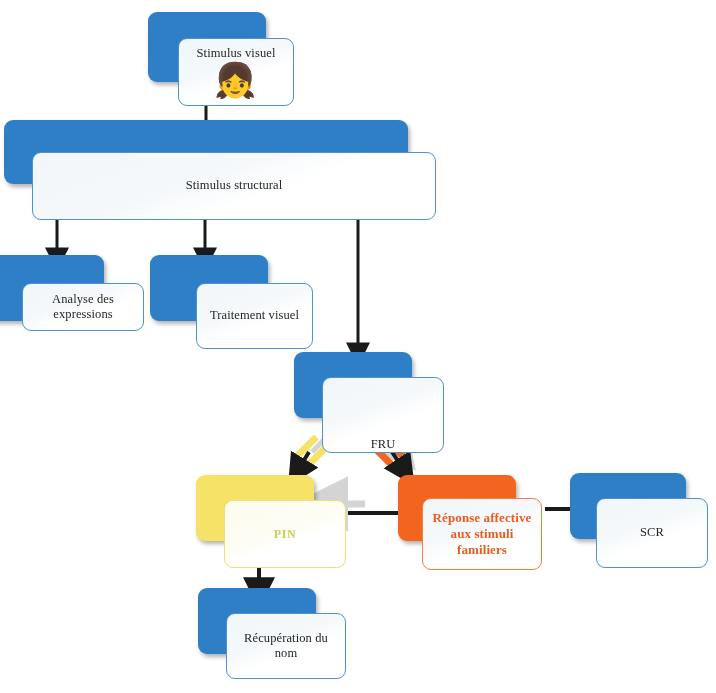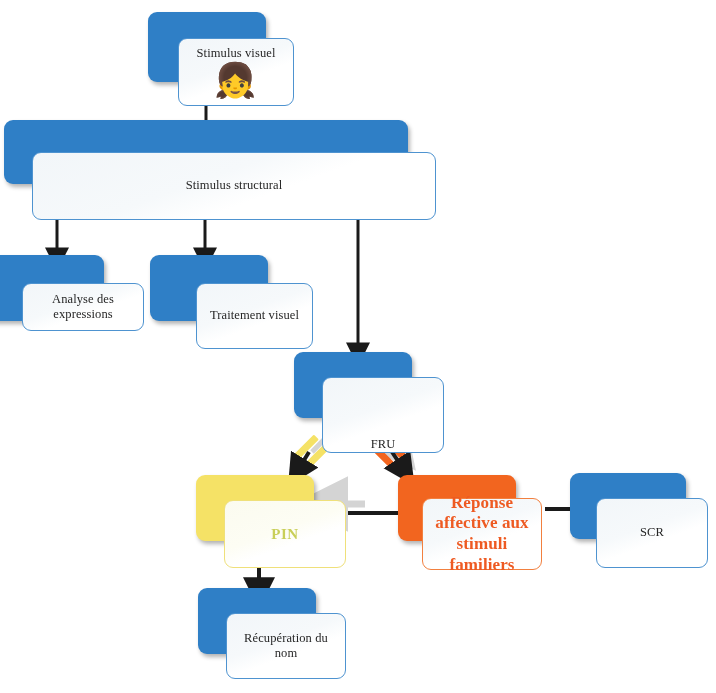--- a/index.html
+++ b/index.html
@@ -30,26 +30,26 @@
   }
   .card .txt{
     line-height:1.22;
     padding:0 6px;
     font-size:12.5px;
     color:#262626;
     letter-spacing:.1px;
   }
   .card.blue{border:1px solid #4e93d0;}
   .card.orange{border:1px solid #f2803f;}
-  .card.orange .txt{color:#ee5a22;font-weight:bold;font-size:17px;}
+  .card.orange .txt{color:#ee5a22;font-weight:bold;font-size:13px;}
   .card.yellow{
     border:1px solid #efe07a;
     background:linear-gradient(160deg,#fbfbef 0%,#fdfdf4 45%,#ffffff 62%,#ffffff 100%);
   }
-  .card.yellow .txt{color:#c9cf59;font-weight:bold;font-size:15px;letter-spacing:.6px;}
+  .card.yellow .txt{color:#c9cf59;font-weight:bold;font-size:12px;letter-spacing:.6px;}
 
   
   #wires{position:absolute;left:0;top:0;width:716px;height:693px;pointer-events:none;}
 
   .emoji{
     font-size:34px;
     line-height:1;
     display:block;
   }
   .facewrap{display:flex;flex-direction:column;align-items:center;justify-content:center;gap:2px;}

